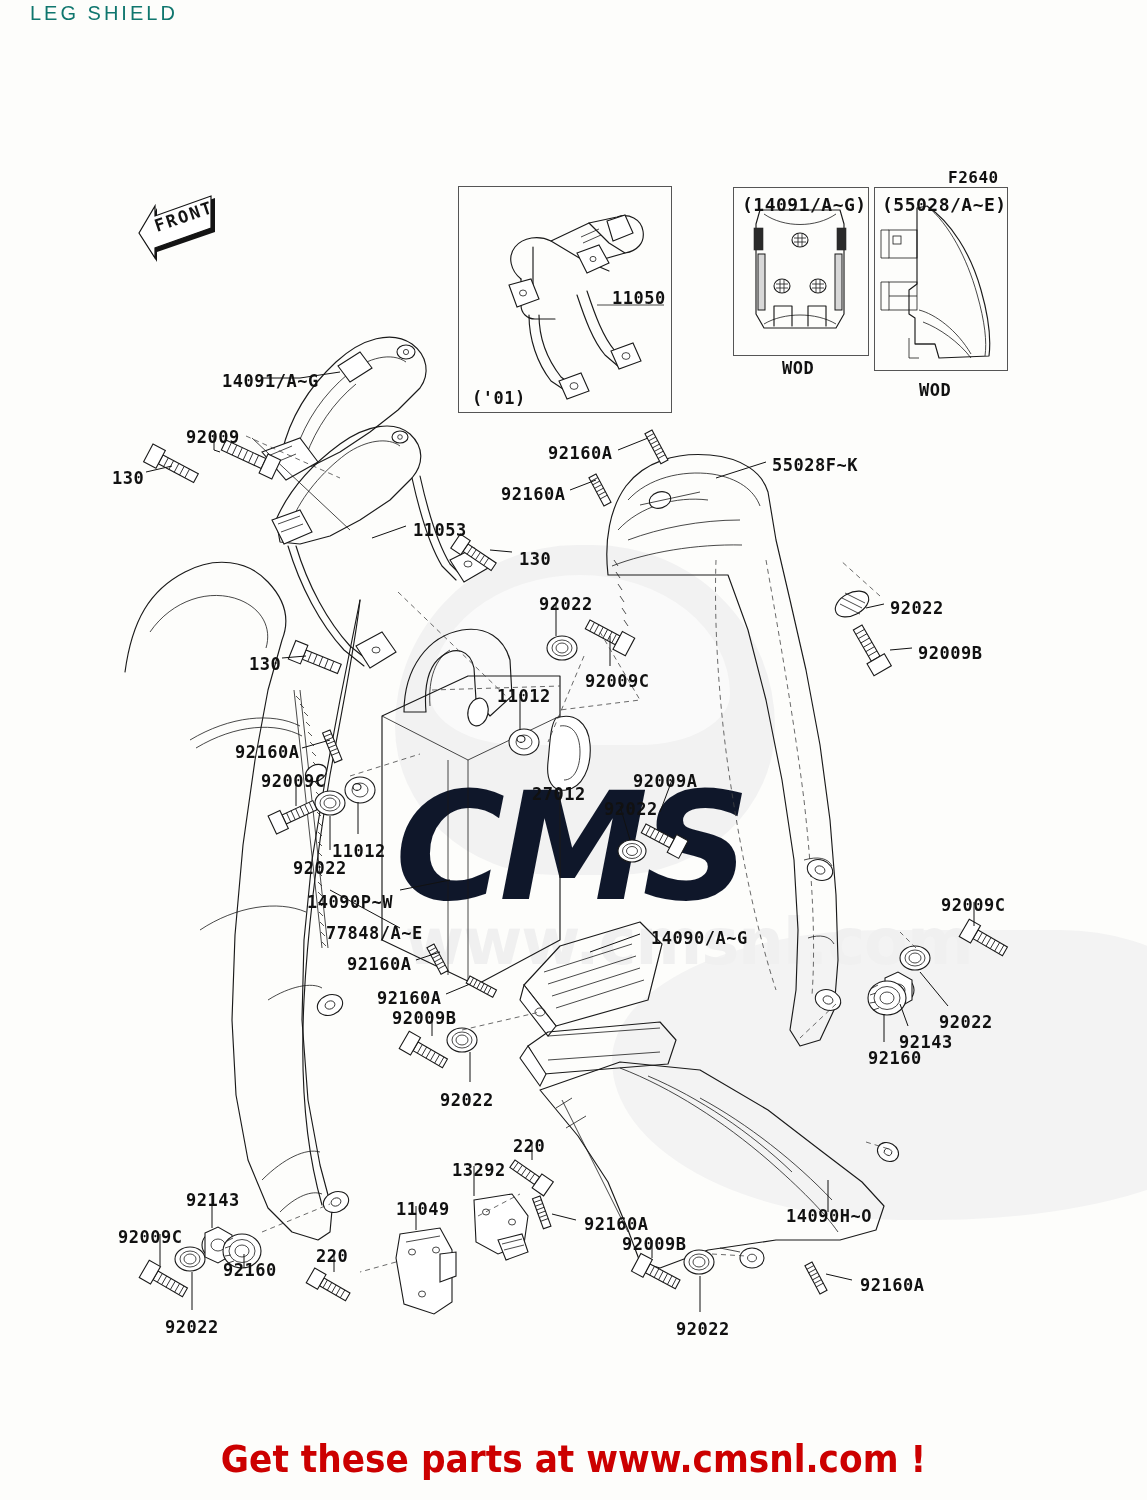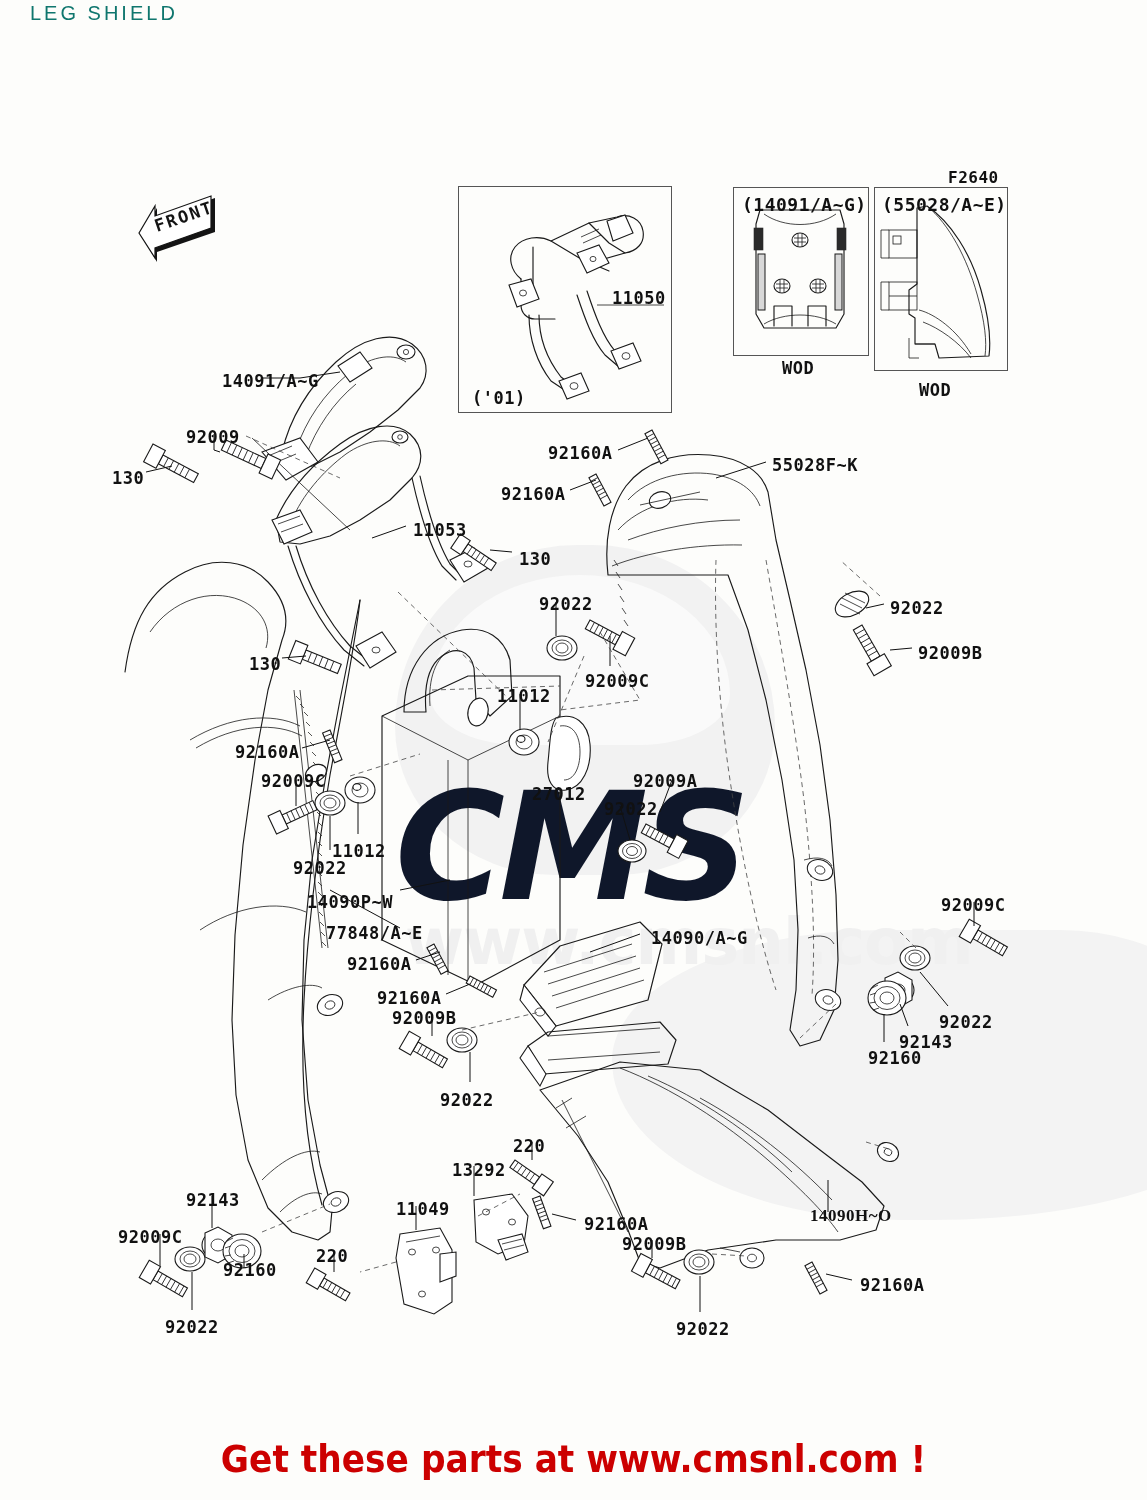--- a/index.html
+++ b/index.html
@@ -625,19 +625,19 @@
       <div class="lbl" style="left: 118px; top: 1227px;">92009C</div>
       <div class="lbl" style="left: 223px; top: 1260px;">92160</div>
       <div class="lbl" style="left: 165px; top: 1317px;">92022</div>
       <div class="lbl" style="left: 316px; top: 1246px;">220</div>
       <div class="lbl" style="left: 396px; top: 1199px;">11049</div>
       <div class="lbl" style="left: 452px; top: 1160px;">13292</div>
       <div class="lbl" style="left: 513px; top: 1136px;">220</div>
       <div class="lbl" style="left: 584px; top: 1214px;">92160A</div>
       <div class="lbl" style="left: 622px; top: 1234px;">92009B</div>
       <div class="lbl" style="left: 676px; top: 1319px;">92022</div>
-      <div class="lbl" style="left: 810px; top: 1206px; font-family: Liberation Serif, serif;">14090H~O</div>
+      <div class="lbl" style="left: 786px; top: 1206px;">14090H~O</div>
       <div class="lbl" style="left: 860px; top: 1275px;">92160A</div>
     </div>
 
   <div class="footer">Get these parts at www.cmsnl.com !</div>
 
 </div>
 
 </body></html>

